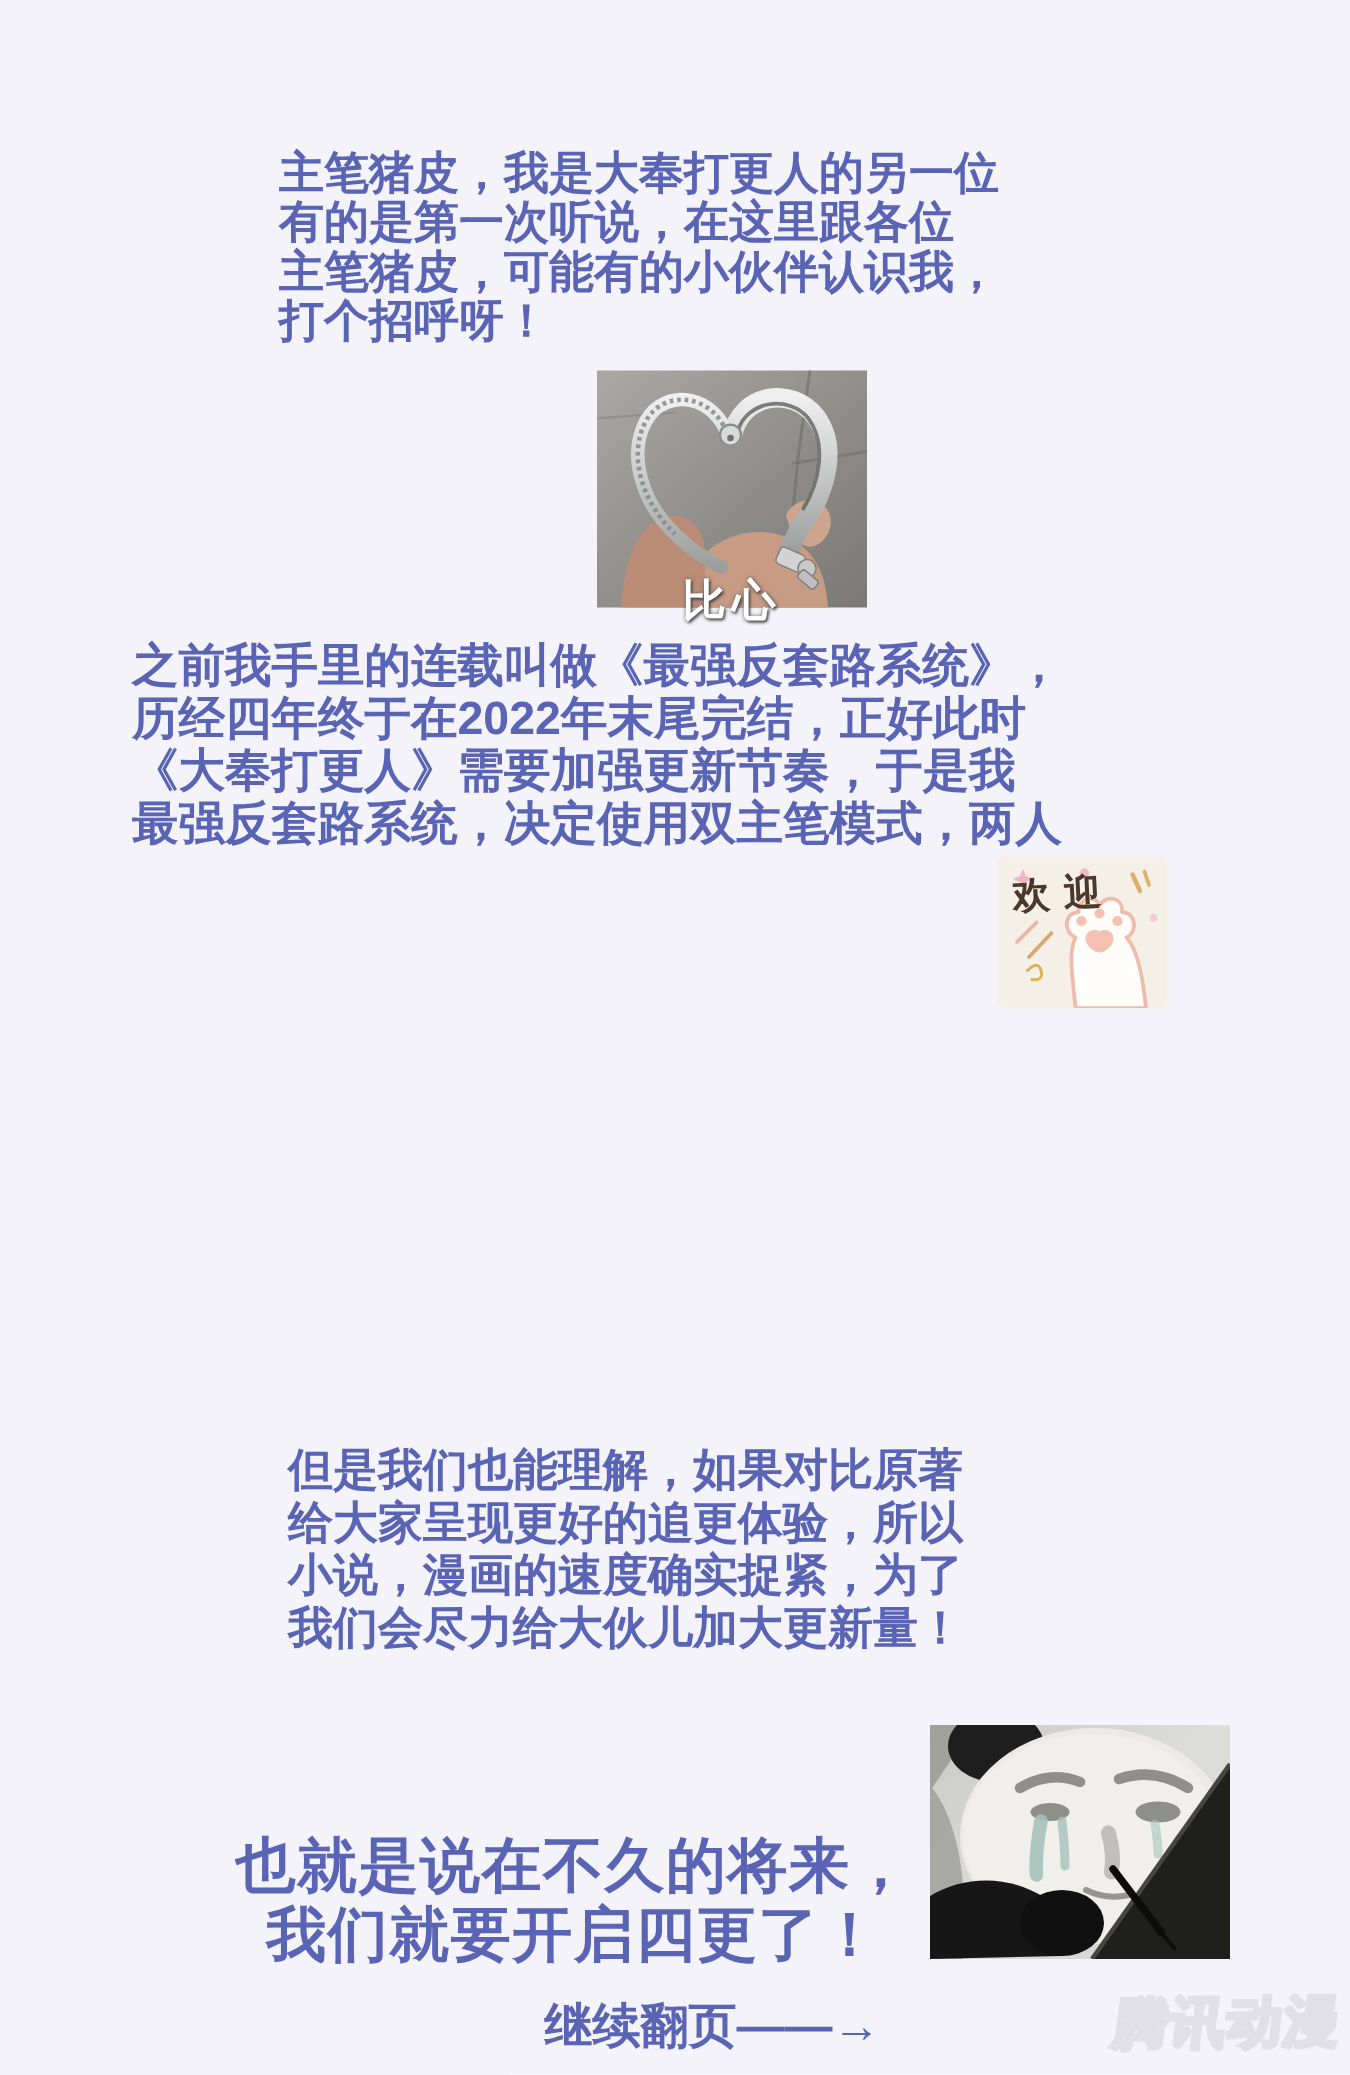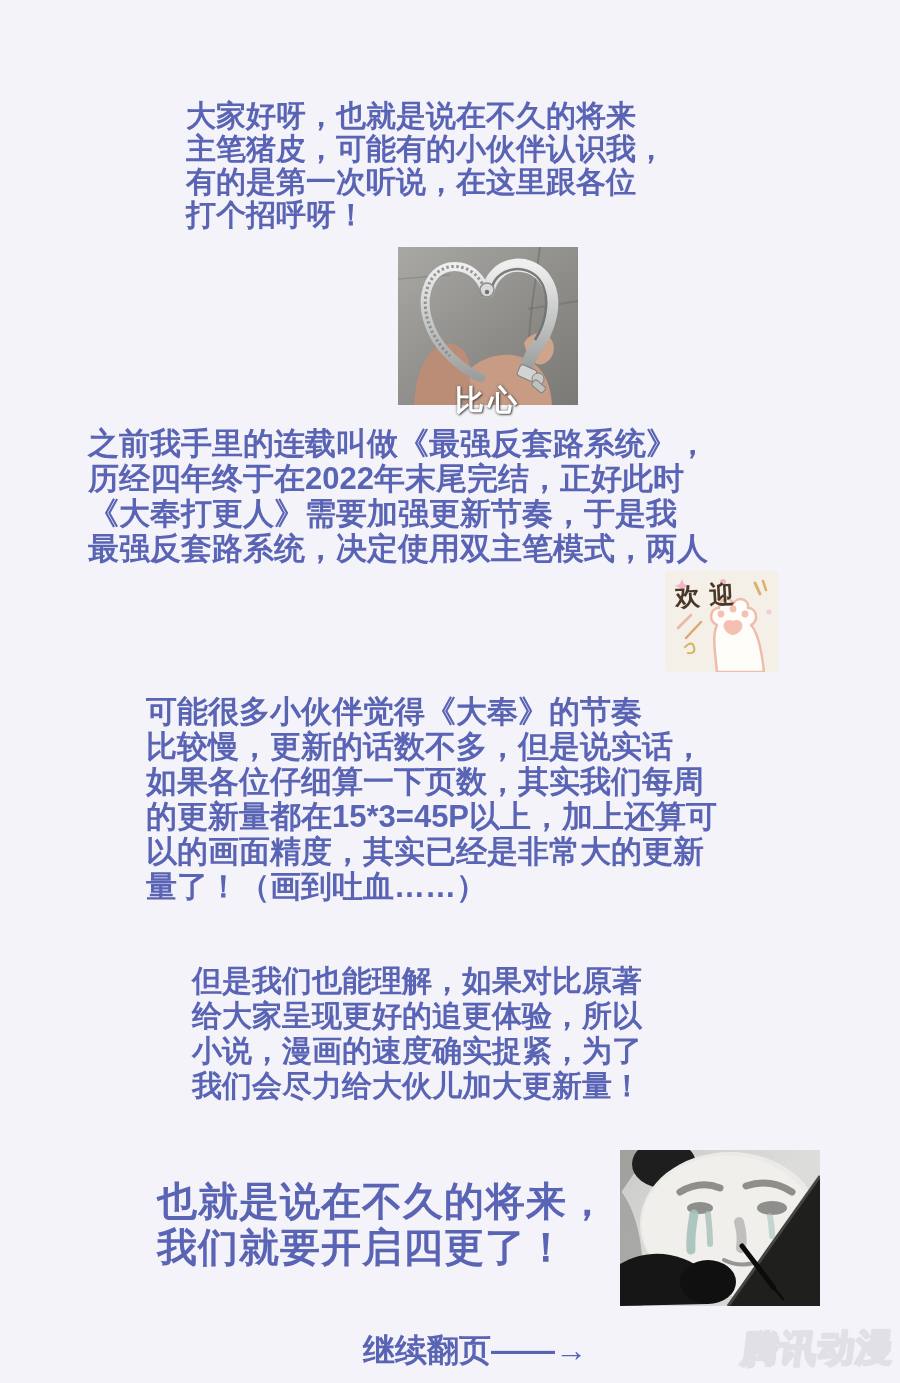--- a/index.html
+++ b/index.html
@@ -7,21 +7,21 @@
     position:relative;width:900px;height:1383px;overflow:hidden;
     background:#f4f3f9;
     font-family:"Liberation Sans","DejaVu Sans",sans-serif;
   }
   .para{position:absolute;color:#5a64b5;font-weight:bold;white-space:nowrap;}
   .para .line{display:block;}
   .p-intro{left:186px;top:99px;font-size:30px;line-height:33px;}
   .p-serial{left:88px;top:426px;font-size:31px;line-height:35px;}
   .p-update{left:146px;top:694px;font-size:31px;line-height:35px;}
   .p-understanding{left:192px;top:947px;font-size:30px;line-height:35px;margin-top:16px;}
-  .p-announcement{left:157px;top:1178px;font-size:40px;line-height:46px;letter-spacing:1px;}
+  .p-announcement{left:157px;top:1221px;font-size:40px;line-height:46px;letter-spacing:1px;text-align:center;}
 
   .photo{position:absolute;overflow:hidden;}
   .photo svg{display:block;width:100%;height:100%;}
   .heart-photo{left:398px;top:231px;width:180px;height:190px;}
   .heart-caption{
     position:absolute;left:50%;bottom:0px;transform:translateX(-50%);
     color:#ffffff;font-size:29px;font-weight:bold;letter-spacing:4px;
     text-shadow:0 0 3px rgba(90,90,90,.8),1px 1px 2px rgba(60,60,60,.9);
   }
   .panda-photo{left:620px;top:1150px;width:200px;height:156px;}
@@ -47,23 +47,23 @@
     text-shadow:0 0 1px #dcdce2,0 0 2px #dcdce2,1px 1px 1px #d6d6de,-1px -1px 1px #d6d6de;
     transform:skewX(-8deg) rotate(-1deg);
   }
 </style>
 </head>
 <body>
 
 <div class="page">
 
   <div class="para p-intro">
-    <span class="line">大家好呀，也就是说在不久的将来</span>
+    <span class="line">主笔猪皮，我是大奉打更人的另一位</span>
+    <span class="line">有的是第一次听说，在这里跟各位</span>
     <span class="line">主笔猪皮，可能有的小伙伴认识我，</span>
-    <span class="line">有的是第一次听说，在这里跟各位</span>
     <span class="line">打个招呼呀！</span>
   </div>
 
   <div class="photo heart-photo">
     <svg viewBox="0 0 180 158" aria-hidden="true">
       <defs>
         <linearGradient id="floorG" x1="0" y1="0" x2="1" y2="1">
           <stop offset="0" stop-color="#a9a8a4"></stop>
           <stop offset="0.55" stop-color="#8e8d89"></stop>
           <stop offset="1" stop-color="#7a7975"></stop>
@@ -124,28 +124,20 @@
       <path d="M20,76 q7,-7 9,0 q2,7 -6,6" stroke="#d9b25c" stroke-width="2" fill="none" stroke-linecap="round"></path>
       <path d="M90,12 L95,23" stroke="#dcb06a" stroke-width="3" stroke-linecap="round"></path>
       <path d="M98,10 L101,19" stroke="#dcb06a" stroke-width="2.5" stroke-linecap="round"></path>
       <path d="M17,8 l2,5 5,2 -5,2 -2,5 -2,-5 -5,-2 5,-2 Z" fill="#f0b6c6"></path>
       <circle cx="58" cy="11" r="3" fill="#f0b6c6"></circle>
       <circle cx="104" cy="41" r="2.6" fill="#f3ccd5"></circle>
     </svg>
     <div class="welcome-text">欢迎</div>
   </div>
 
-  <div class="para p-update">
-    <span class="line">可能很多小伙伴觉得《大奉》的节奏</span>
-    <span class="line">比较慢，更新的话数不多，但是说实话，</span>
-    <span class="line">如果各位仔细算一下页数，其实我们每周</span>
-    <span class="line">的更新量都在15*3=45P以上，加上还算可</span>
-    <span class="line">以的画面精度，其实已经是非常大的更新</span>
-    <span class="line">量了！（画到吐血……）</span>
-  </div>
 
   <div class="para p-understanding">
     <span class="line">但是我们也能理解，如果对比原著</span>
     <span class="line">给大家呈现更好的追更体验，所以</span>
     <span class="line">小说，漫画的速度确实捉紧，为了</span>
     <span class="line">我们会尽力给大伙儿加大更新量！</span>
   </div>
 
   <div class="para p-announcement">
     <span class="line">也就是说在不久的将来，</span>

